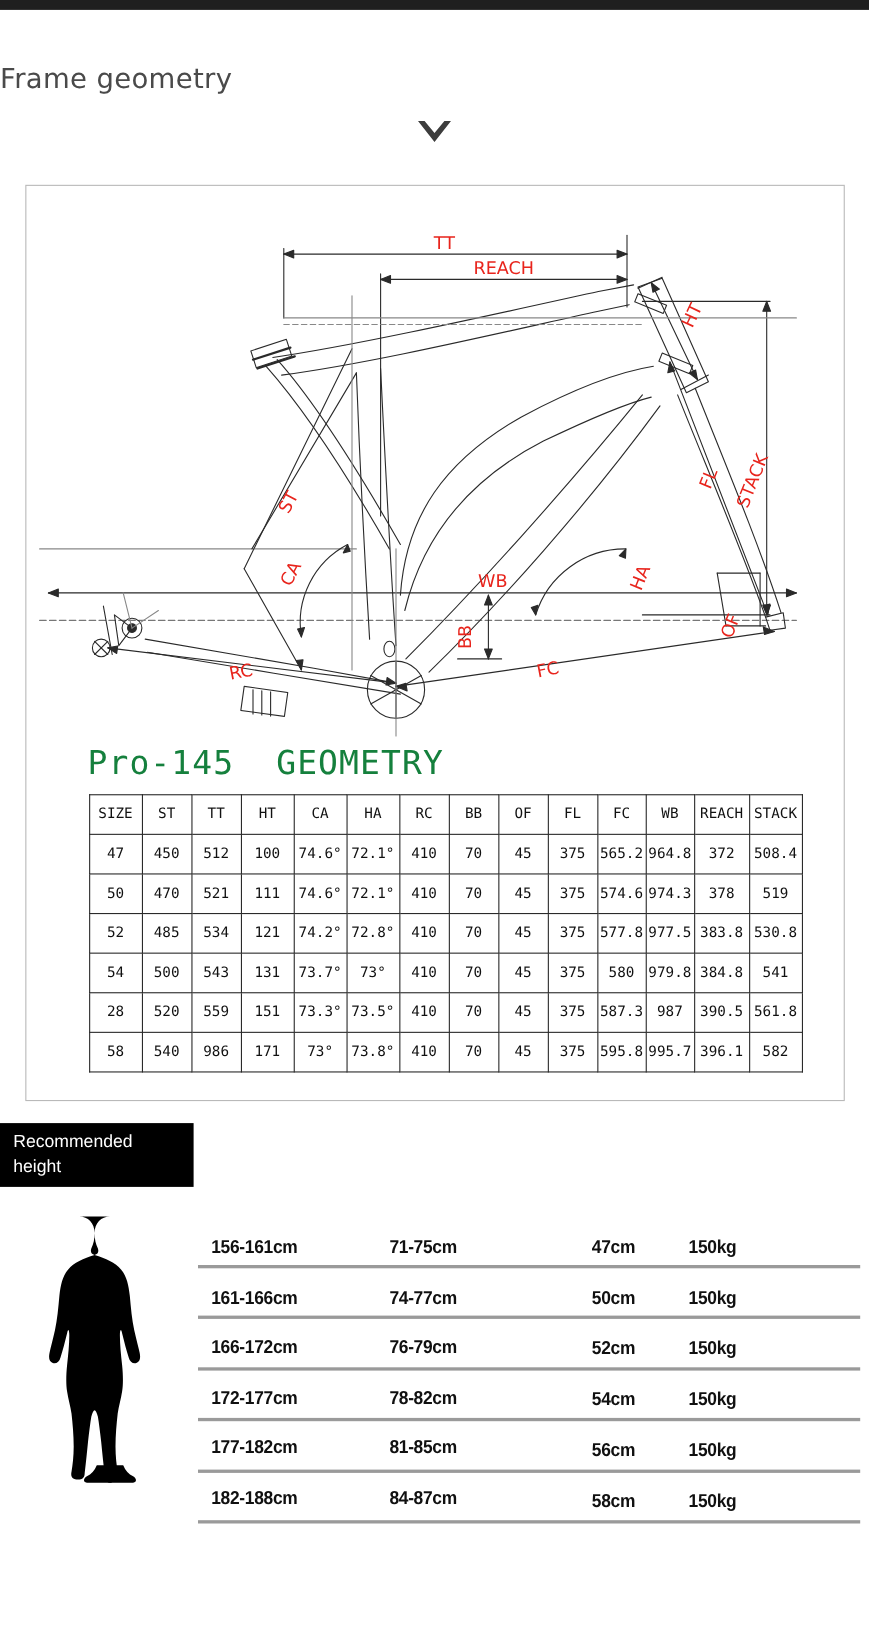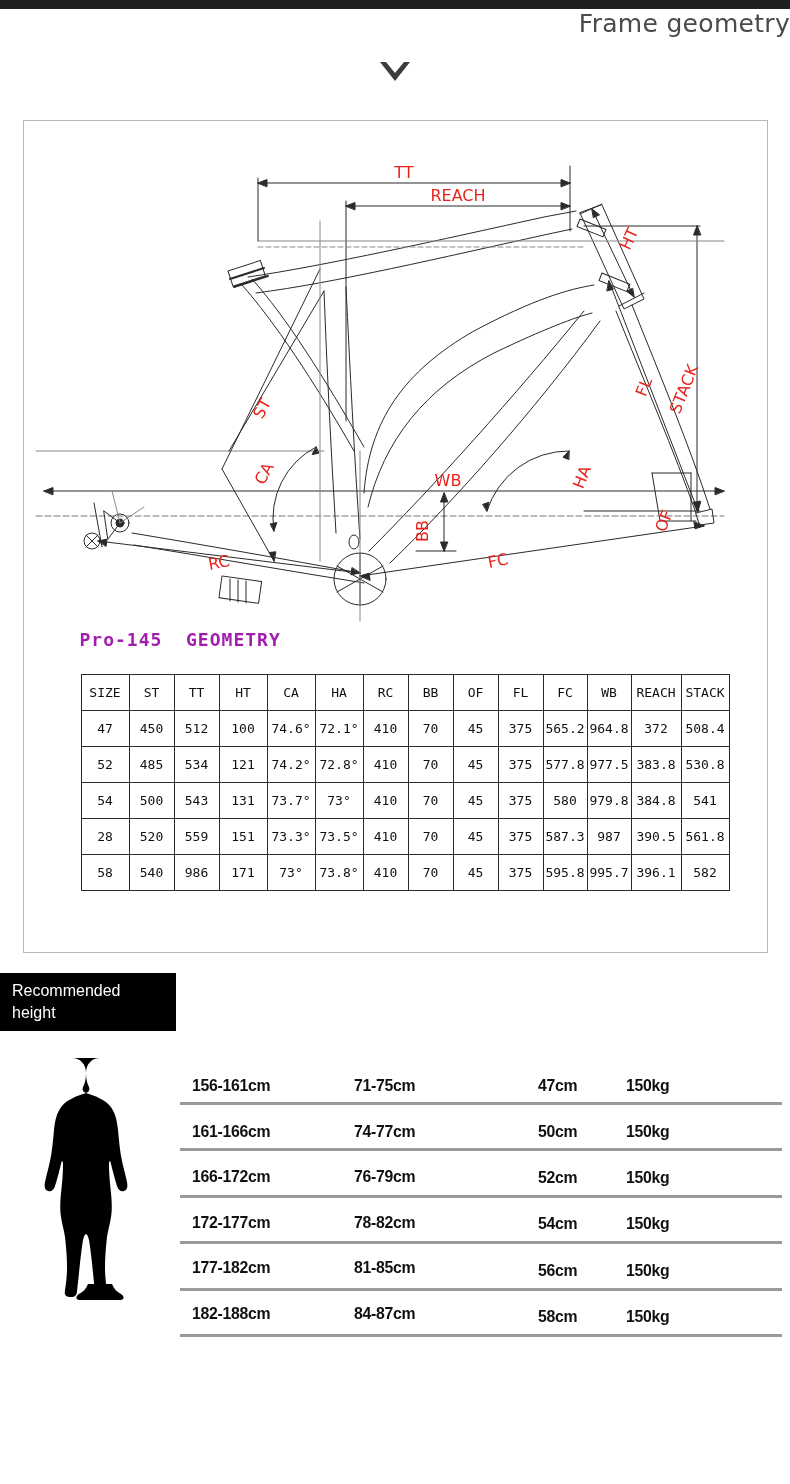--- a/index.html
+++ b/index.html
@@ -11,21 +11,22 @@
   body { width: 790px; height: 1484px; overflow: hidden; position: relative; }
 
   .topbar {
     width: 790px;
     height: 9px;
     background: #1f1f1f;
   }
 
   
   .title-block {
-    text-align: right;
+    text-align: left;
+    padding-top: 48px;
   }
   .page-title {
     font-size: 25px;
     color: #4a4a4a;
     font-weight: 400;
     letter-spacing: .3px;
     font-family: "DejaVu Sans", sans-serif;
   }
   .chev-wrap {
     margin-top: 22px;
@@ -43,25 +44,25 @@
     border: 1px solid #b9b9b9;
     background: #fff;
   }
   .diagram-svg { position: absolute; left: 0; top: 0; }
 
   
   .geo-title {
     position: absolute;
     left: 56px;
     top: 508px;
-    font-size: 18px;
-    color: #a21caf;
+    font-size: 30px;
+    color: #15803d;
     letter-spacing: 1px;
     font-family: "DejaVu Sans Mono", monospace;
-    font-weight: 700;
+    font-weight: 400;
     white-space: pre;
   }
 
   
   .geo-table-wrap {
     position: absolute;
     left: 57px;
     top: 553px;
     width: 648px;
   }
@@ -371,20 +372,36 @@
             <td>74.6°</td>
             <td>72.1°</td>
             <td>410</td>
             <td>70</td>
             <td>45</td>
             <td>375</td>
             <td>565.2</td>
             <td>964.8</td>
             <td>372</td>
             <td>508.4</td>
+          </tr>
+          <tr>
+            <td>50</td>
+            <td>470</td>
+            <td>521</td>
+            <td>111</td>
+            <td>74.6°</td>
+            <td>72.1°</td>
+            <td>410</td>
+            <td>70</td>
+            <td>45</td>
+            <td>375</td>
+            <td>574.6</td>
+            <td>974.3</td>
+            <td>378</td>
+            <td>519</td>
           </tr>
           <tr>
             <td>52</td>
             <td>485</td>
             <td>534</td>
             <td>121</td>
             <td>74.2°</td>
             <td>72.8°</td>
             <td>410</td>
             <td>70</td>

